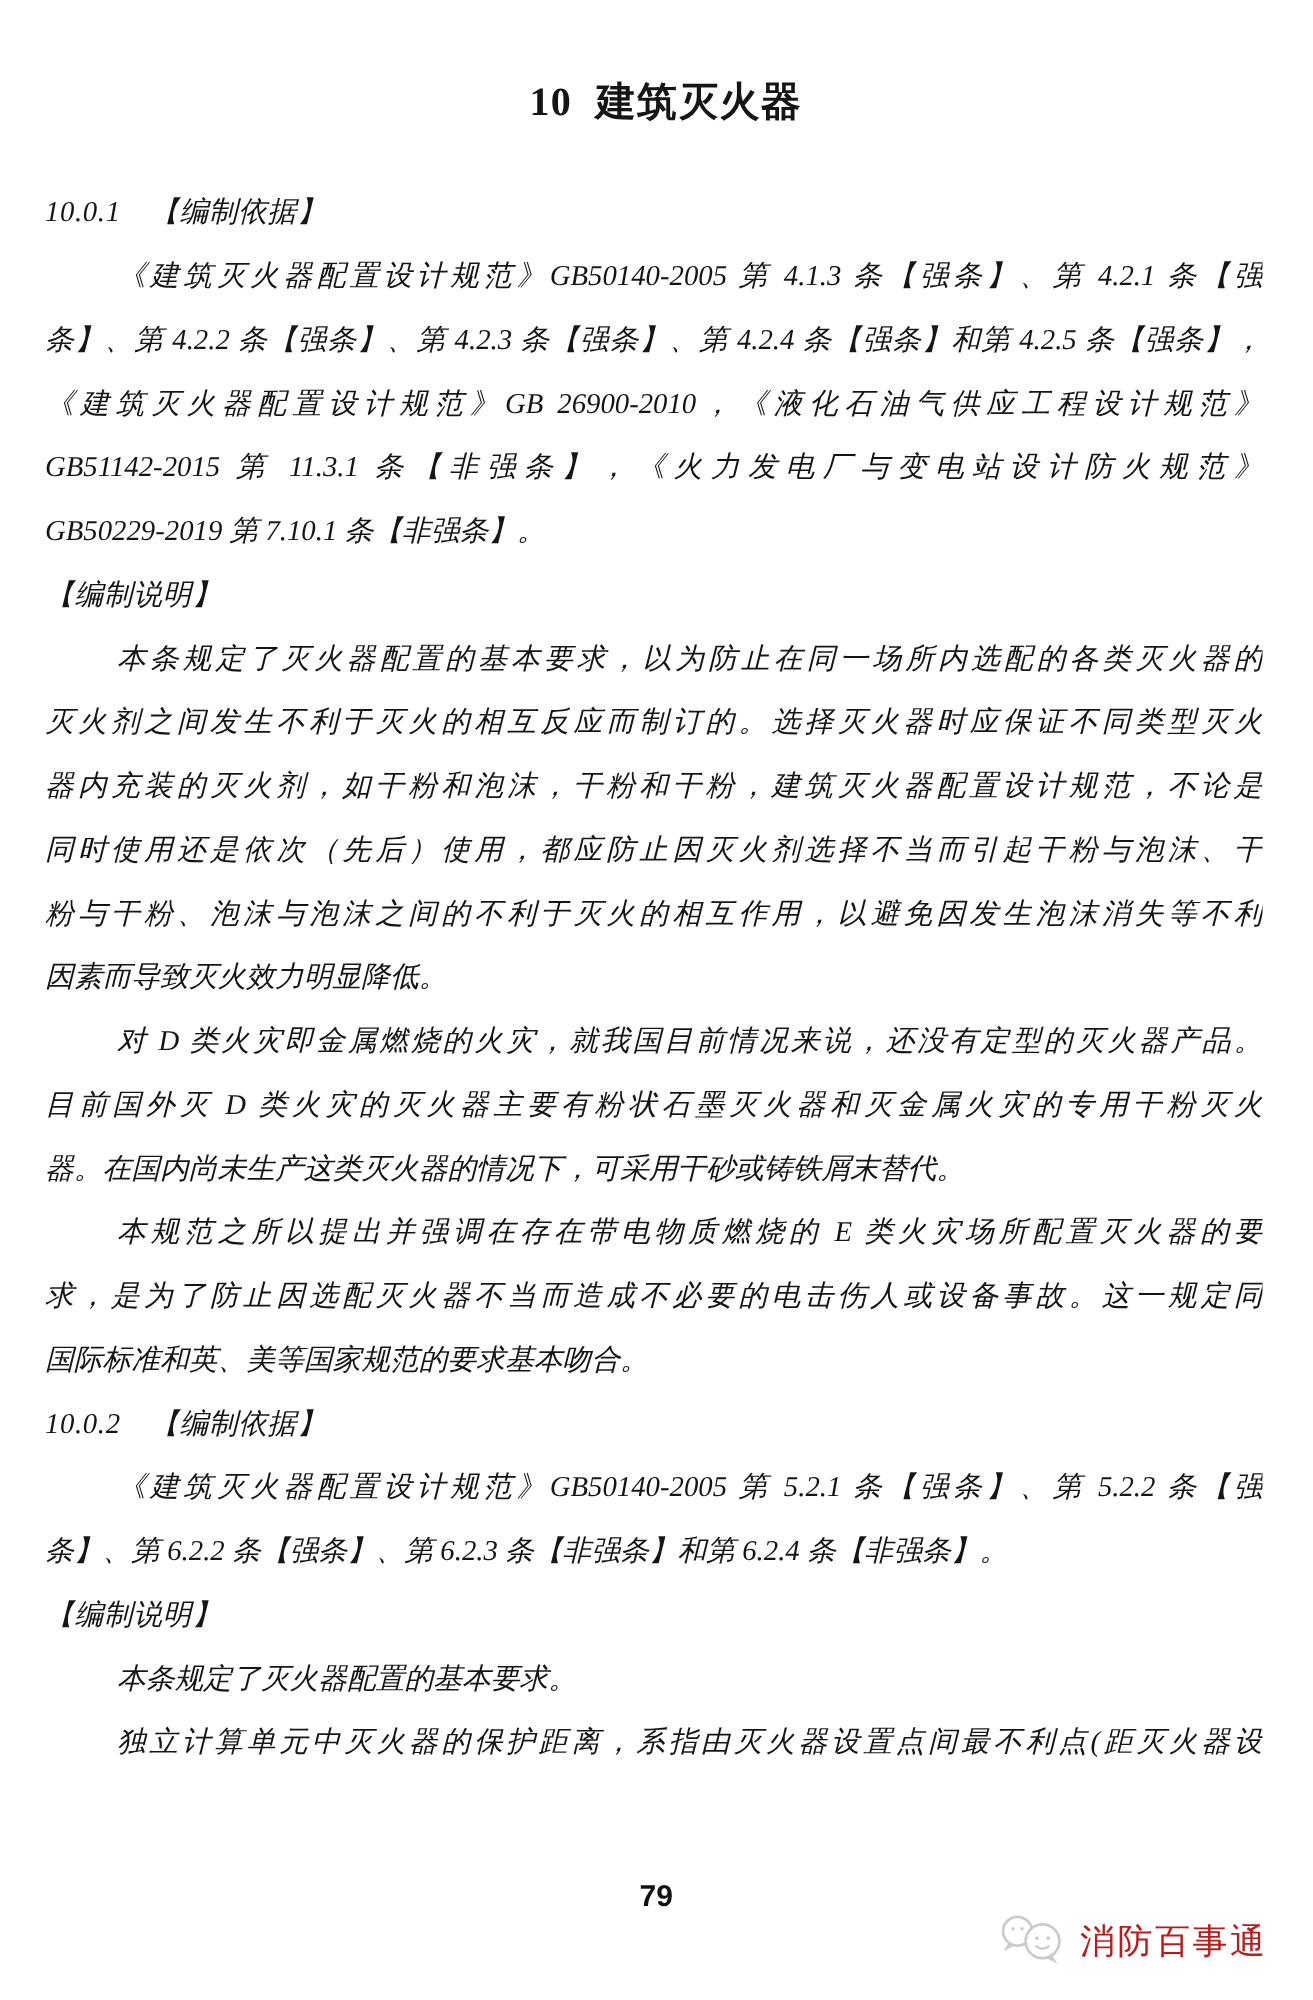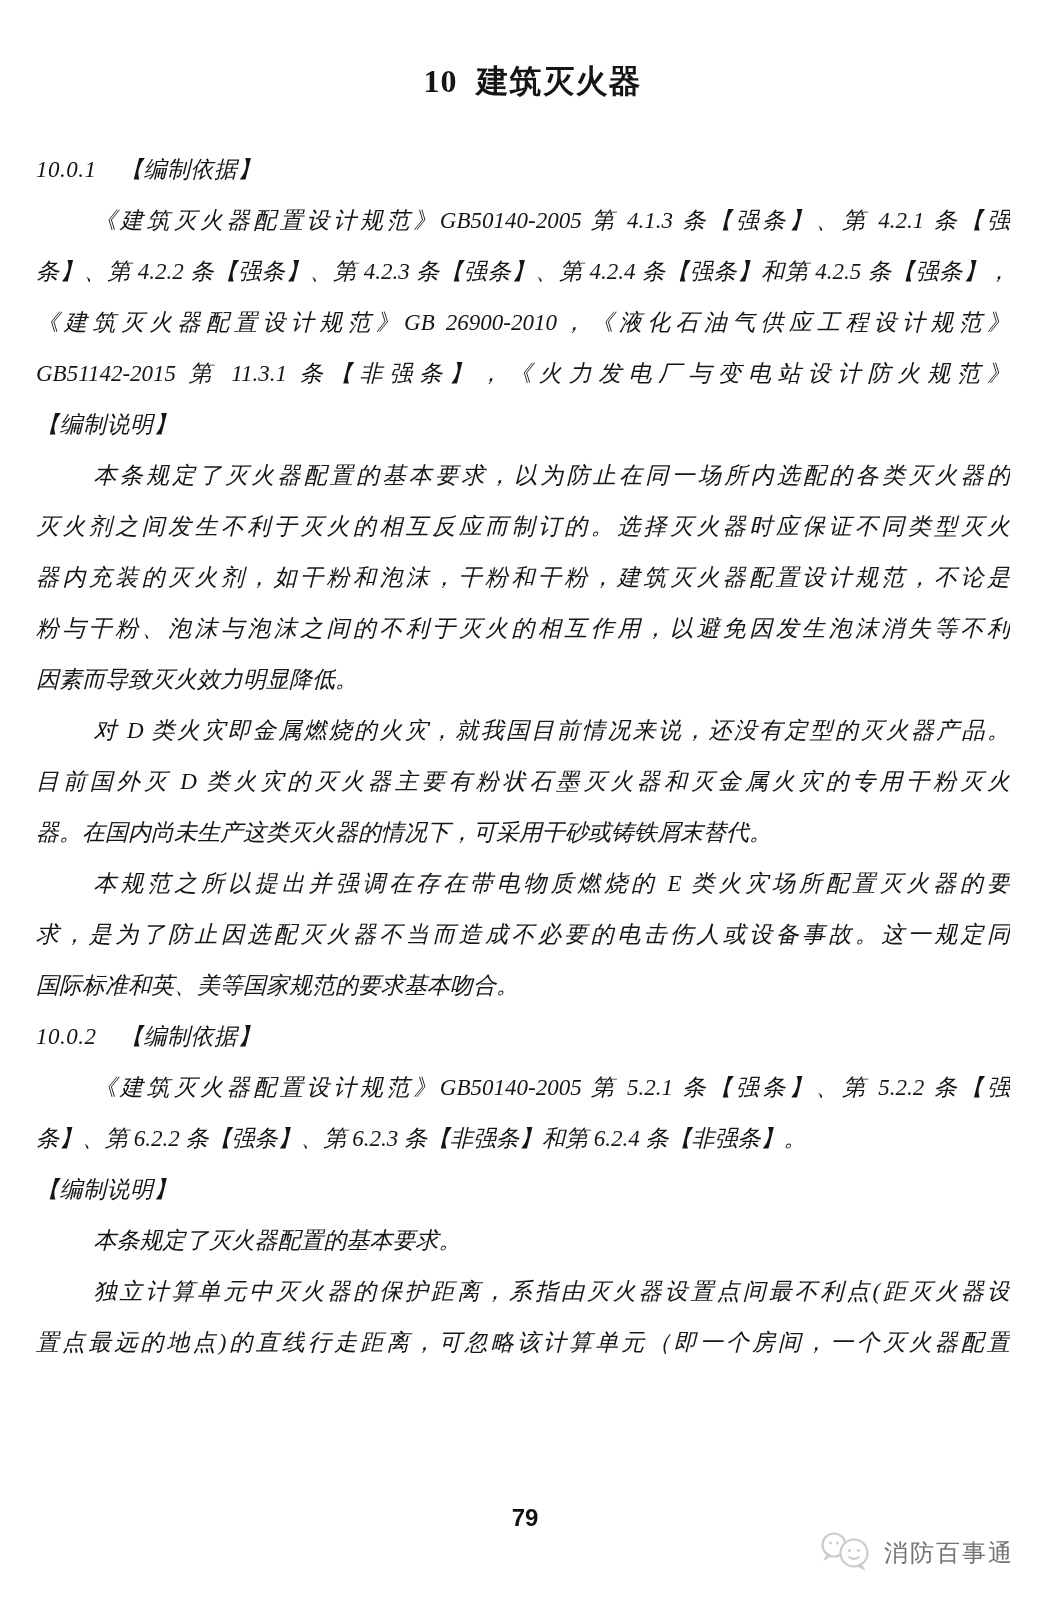--- a/index.html
+++ b/index.html
@@ -37,22 +37,22 @@
   }
   .ind { text-indent: 2.5em; }
   .hd { letter-spacing: 0.5px; }
   .watermark {
     position: absolute;
     top: 1530px;
     right: 36px;
     display: flex;
     align-items: center;
     gap: 8px;
-    color: #737373;
-    font-size: 24px;
+    color: #b91c1c;
+    font-size: 28px;
     letter-spacing: 2px;
     text-shadow: 0 1px 0 #ffffff;
     text-align: center;
   }
   .watermark svg { display: block; }
   .pagenum {
     position: absolute;
     top: 1504px;
     left: 0;
     width: 100%;
@@ -67,39 +67,40 @@
 <body>
 
 <div class="title">10 建筑灭火器</div>
 
 <div class="content">
   <div class="ln hd">10.0.1　【编制依据】</div>
   <div class="ln ind j">《建筑灭火器配置设计规范》GB50140-2005 第 4.1.3 条【强条】、第 4.2.1 条【强</div>
   <div class="ln j">条】、第 4.2.2 条【强条】、第 4.2.3 条【强条】、第 4.2.4 条【强条】和第 4.2.5 条【强条】，</div>
   <div class="ln j">《建筑灭火器配置设计规范》GB 26900-2010，《液化石油气供应工程设计规范》</div>
   <div class="ln j">GB51142-2015 第 11.3.1 条【非强条】，《火力发电厂与变电站设计防火规范》</div>
+  <div class="ln">GB50229-2019 第 7.10.1 条【非强条】。</div>
   <div class="ln hd">【编制说明】</div>
   <div class="ln ind j">本条规定了灭火器配置的基本要求，以为防止在同一场所内选配的各类灭火器的</div>
   <div class="ln j">灭火剂之间发生不利于灭火的相互反应而制订的。选择灭火器时应保证不同类型灭火</div>
   <div class="ln j">器内充装的灭火剂，如干粉和泡沫，干粉和干粉，建筑灭火器配置设计规范，不论是</div>
+  <div class="ln j">同时使用还是依次（先后）使用，都应防止因灭火剂选择不当而引起干粉与泡沫、干</div>
   <div class="ln j">粉与干粉、泡沫与泡沫之间的不利于灭火的相互作用，以避免因发生泡沫消失等不利</div>
   <div class="ln">因素而导致灭火效力明显降低。</div>
   <div class="ln ind j">对 D 类火灾即金属燃烧的火灾，就我国目前情况来说，还没有定型的灭火器产品。</div>
   <div class="ln j">目前国外灭 D 类火灾的灭火器主要有粉状石墨灭火器和灭金属火灾的专用干粉灭火</div>
   <div class="ln">器。在国内尚未生产这类灭火器的情况下，可采用干砂或铸铁屑末替代。</div>
   <div class="ln ind j">本规范之所以提出并强调在存在带电物质燃烧的 E 类火灾场所配置灭火器的要</div>
   <div class="ln j">求，是为了防止因选配灭火器不当而造成不必要的电击伤人或设备事故。这一规定同</div>
   <div class="ln">国际标准和英、美等国家规范的要求基本吻合。</div>
   <div class="ln hd">10.0.2　【编制依据】</div>
   <div class="ln ind j">《建筑灭火器配置设计规范》GB50140-2005 第 5.2.1 条【强条】、第 5.2.2 条【强</div>
   <div class="ln">条】、第 6.2.2 条【强条】、第 6.2.3 条【非强条】和第 6.2.4 条【非强条】。</div>
   <div class="ln hd">【编制说明】</div>
   <div class="ln ind">本条规定了灭火器配置的基本要求。</div>
   <div class="ln ind j">独立计算单元中灭火器的保护距离，系指由灭火器设置点间最不利点(距灭火器设</div>
-  <div class="ln j">置点最远的地点)的直线行走距离，可忽略该计算单元（即一个房间，一个灭火器配置</div>
 </div>
 
 <div class="watermark">
   <span>
     <svg width="58" height="46" viewBox="0 0 58 46" fill="none" xmlns="http://www.w3.org/2000/svg">
       <circle cx="16" cy="15" r="11.5" stroke="#cccccc" stroke-width="2.2"></circle>
       <path d="M9 24 L5 31 L14 26 Z" fill="#cccccc"></path>
       <circle cx="12.5" cy="13" r="1.4" fill="#cccccc"></circle>
       <circle cx="19.5" cy="13" r="1.4" fill="#cccccc"></circle>
       <circle cx="36" cy="23" r="13.5" fill="#ffffff" stroke="#cccccc" stroke-width="2.2"></circle>

